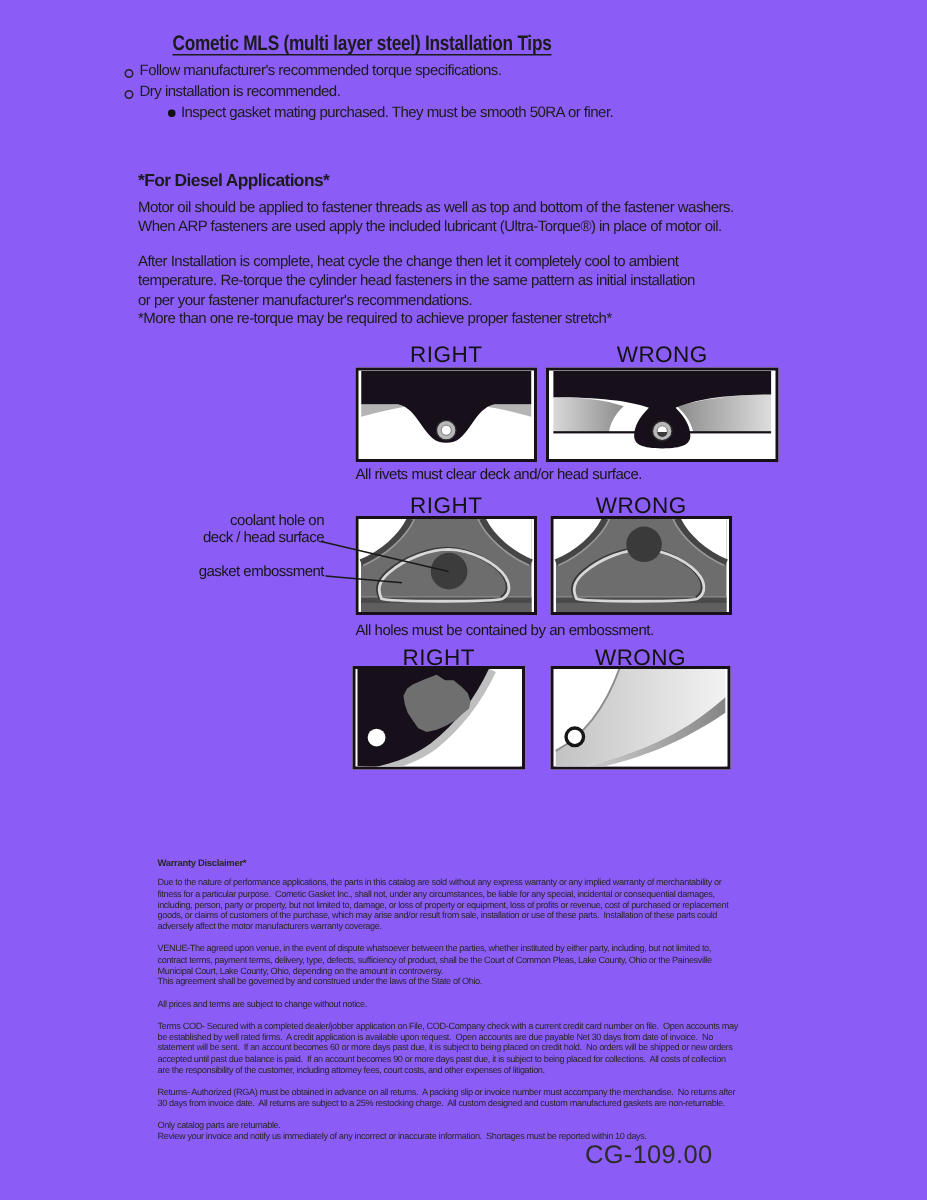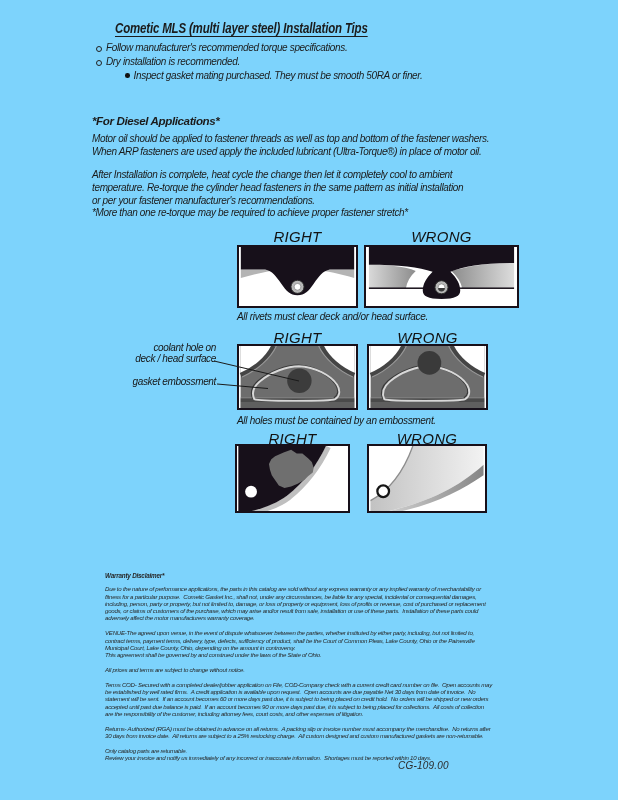--- a/index.html
+++ b/index.html
@@ -1,24 +1,24 @@
 <!DOCTYPE html>
 <html><head>
 <meta charset="utf-8">
 <style>
   html,body{margin:0;padding:0;background:#ffffff;}
   body{width:618px;height:800px;position:relative;font-family:"Liberation Sans","DejaVu Sans",sans-serif;color:#1b1b1b;overflow:hidden;}
-  .page{position:absolute;inset:0;background:#7dd3fc;font-style:italic;}
+  .page{position:absolute;inset:0;background:#8b5cf6;}
   .abs{position:absolute;}
 
   .title{left:115px;top:20px;font-size:14px;font-weight:bold;letter-spacing:-0.2px;
          transform:scaleX(0.82);transform-origin:left top;white-space:nowrap;
          text-decoration:underline;text-underline-offset:3px;text-decoration-thickness:1.4px;}
 
-  .bullets{left:96px;top:41px;font-size:10px;letter-spacing:-0.35px;line-height:13.9px;}
+  .bullets{left:83px;top:41px;font-size:10px;letter-spacing:-0.35px;line-height:13.9px;}
   .b-row{display:flex;align-items:flex-start;white-space:nowrap;}
   .b-row.sub{margin-left:29px;}
   .marker{flex:0 0 auto;width:4px;height:4px;border-radius:50%;margin:4.6px 4px 0 0;}
   .marker.open{border:1px solid #222;}
   .marker.fill{background:#111;width:4.6px;height:4.6px;margin-top:4.3px;}
 
   .h2{left:92px;top:114px;font-size:11.6px;font-weight:bold;letter-spacing:-0.4px;white-space:nowrap;}
   .para{left:92px;font-size:10px;letter-spacing:-0.35px;line-height:13px;white-space:pre-line;width:480px;}
   .p1{top:132px;} .p2{top:168px;} .p3{top:206px;}
 
@@ -26,21 +26,21 @@
   .dbox{border:2px solid #17101a;box-sizing:border-box;background:#fff;}
   .dbox svg{display:block;width:100%;height:100%;}
   .caption{font-size:10px;letter-spacing:-0.3px;line-height:12.2px;white-space:pre-line;color:#161616;}
   .ann{font-size:10px;letter-spacing:-0.35px;line-height:11.4px;text-align:right;width:120px;white-space:pre-line;color:#161616;}
   .leader{pointer-events:none;}
 
   .legal{left:105px;top:572px;width:505px;font-size:6.1px;line-height:7.3px;letter-spacing:-0.25px;color:#272727;}
   .legal h4{margin:0 0 6px 0;font-size:6.3px;letter-spacing:-0.2px;}
   .legal p{margin:0 0 7.5px 0;white-space:pre;}
 
-  .pagecode{left:390px;top:760px;font-size:10px;color:#2b2b2b;letter-spacing:0.2px;margin-left:8px;}
+  .pagecode{left:390px;top:760px;font-size:17px;color:#2b2b2b;letter-spacing:0.2px;}
 </style>
 </head>
 <body>
 
 <div class="page">
 
   <div class="abs title">Cometic MLS (multi layer steel) Installation Tips</div>
 
   <div class="abs bullets">
     <div class="b-row">

